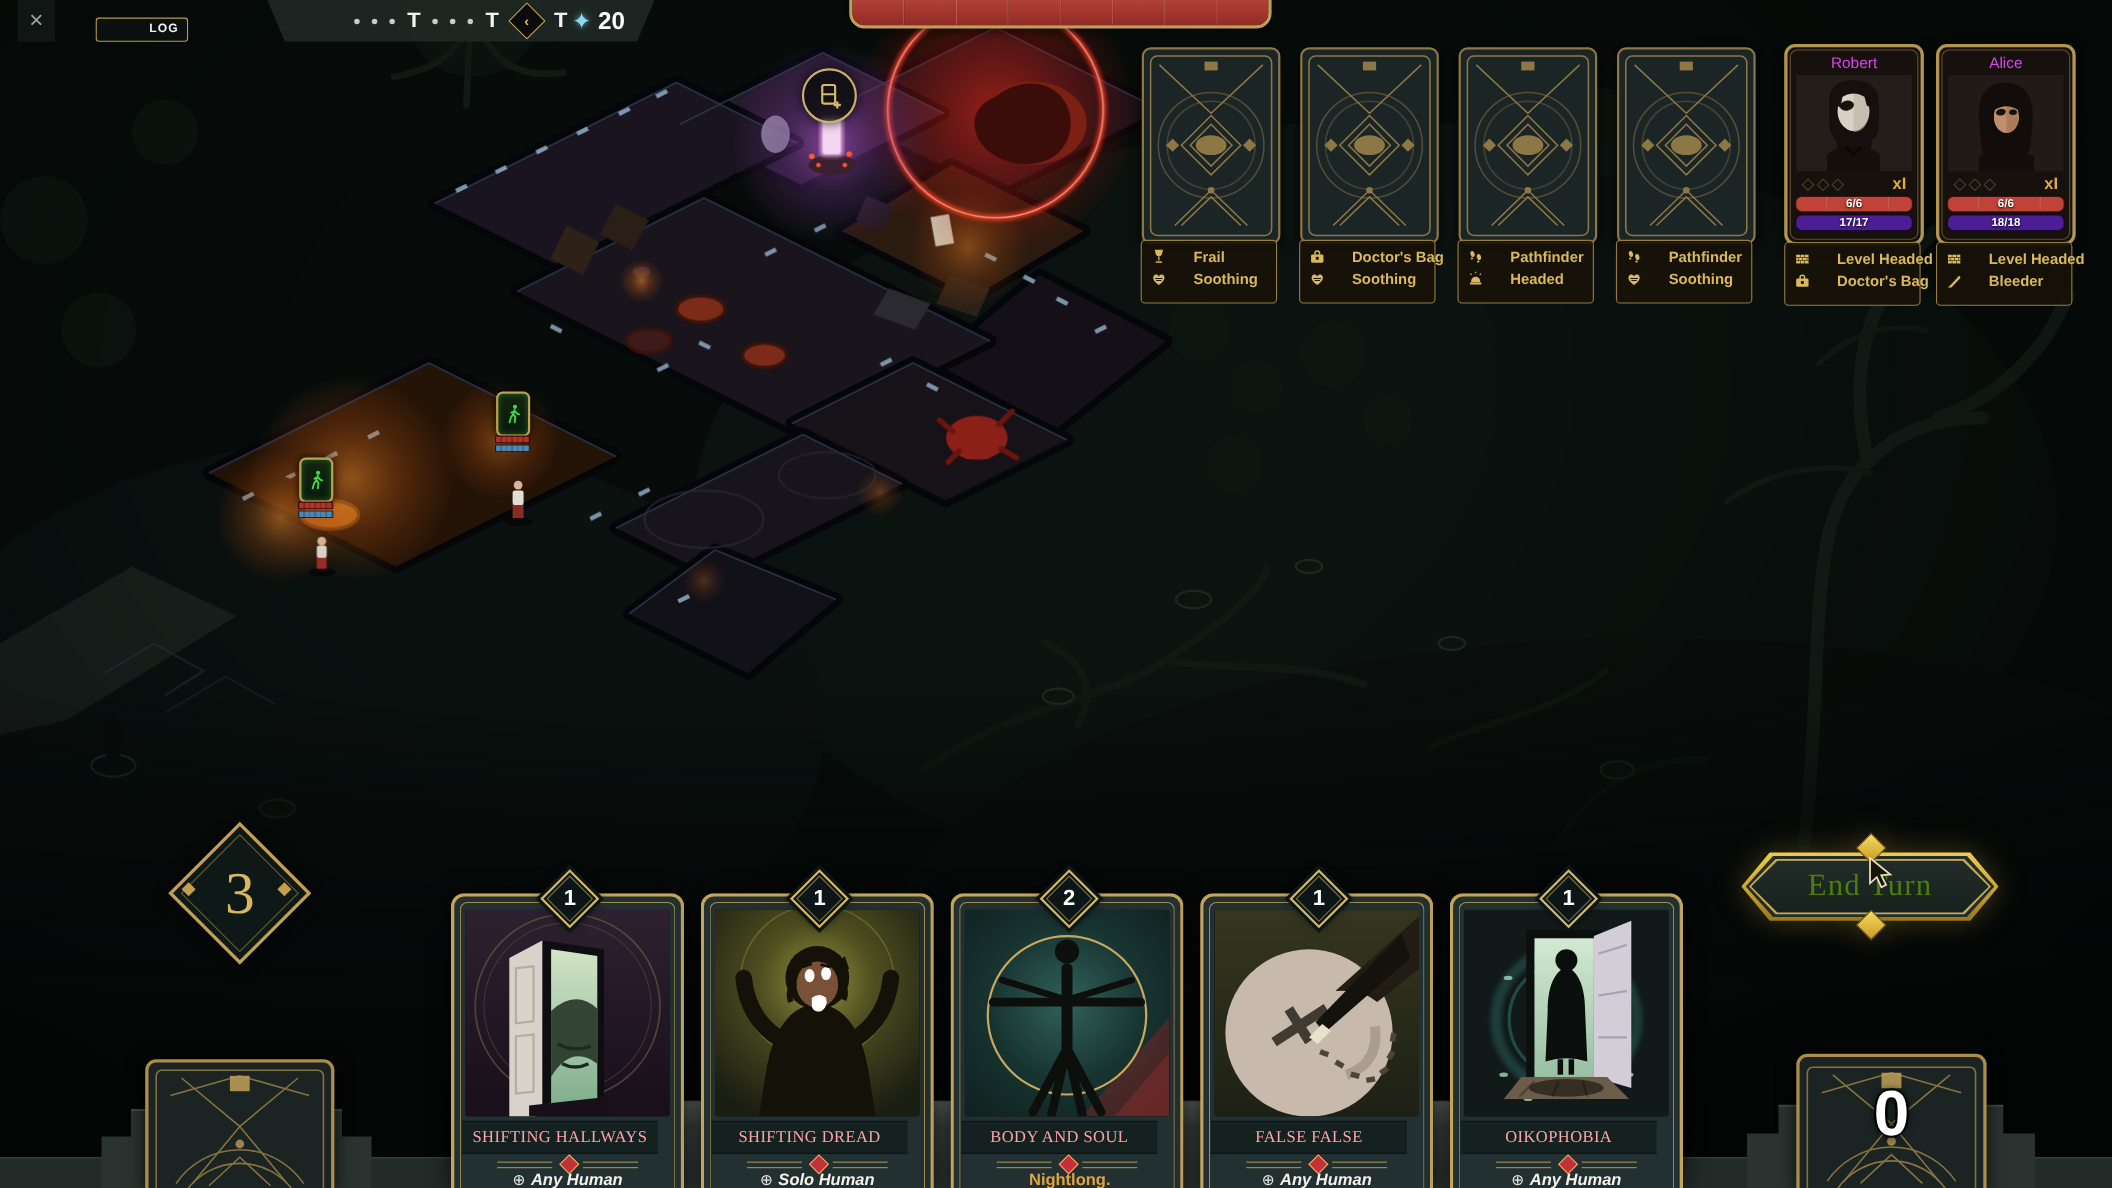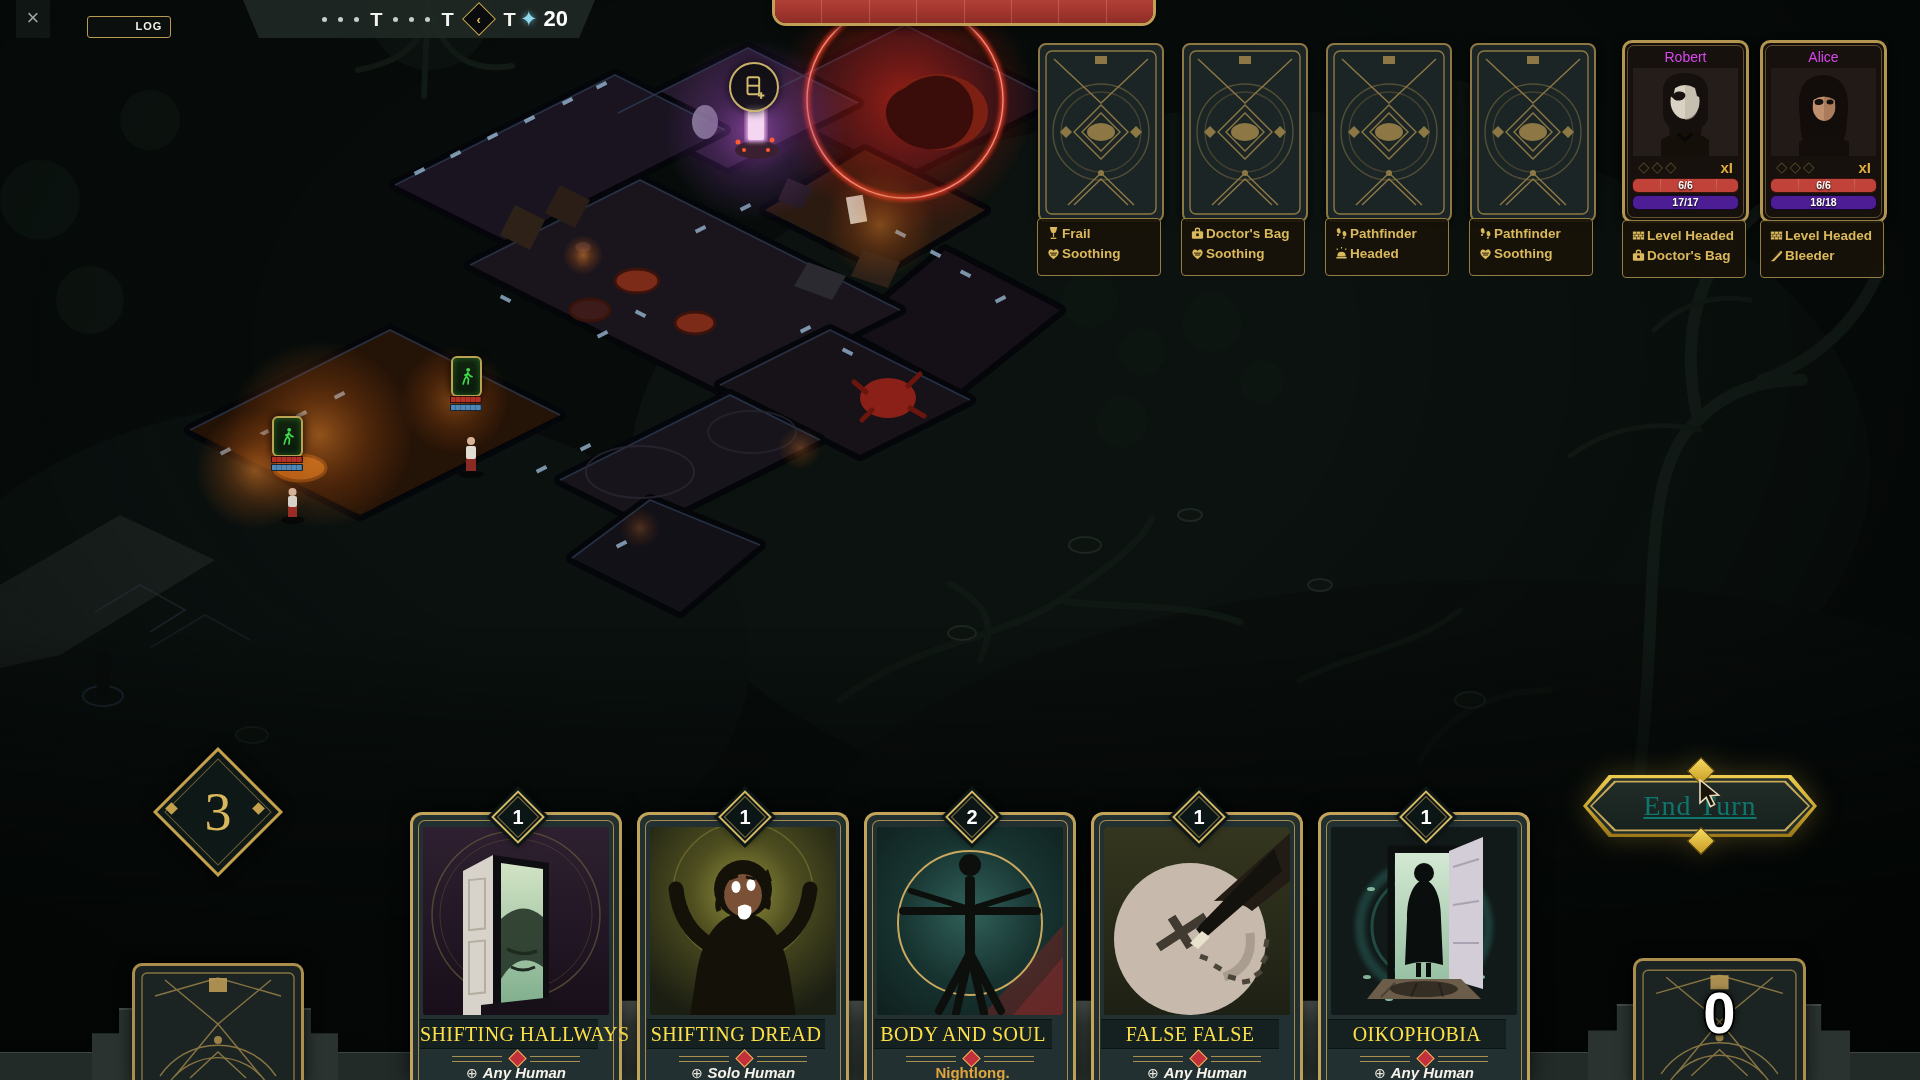--- a/index.html
+++ b/index.html
@@ -41,21 +41,21 @@
     border:3px solid #c0a055;border-radius:0 0 14px 14px;overflow:hidden;box-shadow:0 2px 8px rgba(0,0,0,.6);}
   .doom-fill{position:absolute;inset:0;display:flex;}
   .doom-seg{flex:1;background:linear-gradient(180deg,#b5443a 0%,#a3362e 55%,#8e2d26 100%);border-right:1px solid rgba(255,205,190,.22);}
   .doom-seg:last-child{border-right:none;}
   
   .roster-card{position:absolute;top:43px;z-index:4;width:122px;height:175px;border-radius:8px;border:2px solid #8d7742;
     background:#1b2526;box-shadow:0 3px 10px rgba(0,0,0,.7);cursor:pointer;}
   .trait-box{position:absolute;top:218px;z-index:4;width:124px;height:58px;background:rgba(24,18,9,.93);
     border:1.5px solid #947d42;border-radius:4px;padding:7px 0 0 8px;box-sizing:border-box;
     display:flex;flex-direction:column;gap:5px;}
-  .trait-row{display:flex;align-items:center;gap:1px;}
+  .trait-row{display:flex;align-items:center;gap:24px;}
   .trait-row .ticon{width:15px;height:15px;flex:0 0 15px;}
   .trait-label{color:#dab85c;font-weight:bold;font-size:13.5px;white-space:nowrap;}
   .char-card{position:absolute;top:40px;z-index:4;width:121px;height:177px;border:3px solid #b2954f;border-radius:10px;
     background:#17110e;box-shadow:0 3px 10px rgba(0,0,0,.7);cursor:pointer;}
   .char-inner{position:absolute;inset:2px;border:1px solid rgba(150,125,70,.6);border-radius:7px;overflow:hidden;
     display:flex;flex-direction:column;align-items:stretch;}
   .char-name{color:#d946ef;font-size:14px;text-align:center;padding-top:3px;height:18px;}
   .char-portrait{height:88px;margin:1px 4px 0 4px;}
   .char-pips-row{display:flex;align-items:center;justify-content:space-between;padding:0 10px;height:22px;}
   .char-pips{color:#554827;font-size:15px;letter-spacing:2px;}
@@ -79,21 +79,21 @@
   .deck-card{position:absolute;z-index:4;border:3px solid #ab8e4b;border-radius:10px 10px 0 0;background:#1b2422;
     box-shadow:0 0 16px rgba(0,0,0,.75);cursor:pointer;overflow:hidden;}
   .deck-num{position:absolute;left:0;right:0;top:18px;text-align:center;color:#ffffff;font-size:58px;font-weight:bold;
     text-shadow:-2px 0 0 #000,2px 0 0 #000,0 -2px 0 #000,0 2px 0 #000,0 0 8px #000;z-index:2;}
   
   .hand-card{position:absolute;top:812px;z-index:4;width:206px;height:268px;background:#223031;
     border:3px solid #c2a45b;border-bottom:none;border-radius:12px 12px 0 0;box-shadow:0 0 20px rgba(0,0,0,.7);cursor:pointer;}
   .hand-inner{position:absolute;left:5px;right:5px;top:5px;bottom:0;border:1px solid #a38c4e;border-bottom:none;border-radius:7px 7px 0 0;}
   .card-art{position:absolute;left:10px;right:10px;top:12px;height:188px;border-radius:3px;overflow:hidden;background:#101617;}
   .card-title{position:absolute;left:7px;right:21px;top:204px;height:28px;line-height:28px;text-align:center;background:#152021;
-    border-top:1px solid #0b1313;border-bottom:1px solid #0b1313;color:#fde047;font-family:"Liberation Serif",serif;font-size:20px;letter-spacing:.4px;white-space:nowrap;}
+    border-top:1px solid #0b1313;border-bottom:1px solid #0b1313;color:#fca5a5;font-family:"Liberation Serif",serif;font-size:15px;letter-spacing:.4px;white-space:nowrap;}
   .card-sep{position:absolute;left:50%;top:237px;width:11px;height:11px;margin-left:-5.5px;transform:rotate(45deg);
     background:#c2303c;border:1px solid #e2b456;}
   .sep-wing{position:absolute;top:241px;width:50px;height:4px;border-top:1px solid #a8904e;border-bottom:1px solid #a8904e;}
   .sep-wing.l{left:calc(50% - 64px);} .sep-wing.r{left:calc(50% + 14px);}
   .card-target{position:absolute;left:0;right:0;top:249px;text-align:center;color:#f5f2ea;font-size:15px;font-weight:bold;font-style:italic;}
   .card-target .tgt-icon{font-style:normal;font-weight:normal;font-size:14px;margin-right:5px;color:#e9e6dd;}
   .card-target.gold{color:#dfa43e;font-style:normal;}
   .cost-diamond{position:absolute;top:-17px;left:50%;width:34px;height:34px;margin-left:-17px;transform:rotate(45deg);
     background:#0d1617;border:2px solid #d6b963;box-shadow:0 0 0 3px #0d1617,0 0 10px rgba(0,0,0,.85);z-index:2;}
   .cost-diamond .line{position:absolute;inset:2px;border:1px solid rgba(214,185,99,.55);}
@@ -101,21 +101,21 @@
     color:#fff;font-weight:bold;font-size:20px;}
   
   .end-turn{position:absolute;left:1583px;top:769px;z-index:4;width:234px;height:74px;cursor:pointer;
     filter:drop-shadow(0 0 14px rgba(222,184,70,.28));}
   .et-l{position:absolute;clip-path:polygon(0% 50%,11% 8%,89% 8%,100% 50%,89% 92%,11% 92%);}
   .et1{inset:0;background:linear-gradient(180deg,#f2d253,#caa42d 55%,#8f6d14);}
   .et2{inset:4px;background:#232d2a;}
   .et3{inset:7px;background:#c7aa57;}
   .et4{inset:9px;background:linear-gradient(180deg,#222c29,#16201d);}
   .et-label{position:absolute;inset:0;display:flex;align-items:center;justify-content:center;z-index:2;
-    color:#0f766e;font-family:"Liberation Serif",serif;font-size:28px;letter-spacing:1px;text-decoration:underline;}
+    color:#4d7c0f;font-family:"Liberation Serif",serif;font-size:28px;letter-spacing:1px;}
   .et-diamond{position:absolute;left:50%;width:18px;height:18px;margin-left:-9px;transform:rotate(45deg);
     background:linear-gradient(135deg,#f6da62,#c89b22);border:1px solid #6d5113;z-index:3;}
   .cursor{position:absolute;left:1699px;top:779px;z-index:6;pointer-events:none;}
 </style>
 </head>
 <body>
 
 <div id="stage">
 
 <svg width="0" height="0" style="position:absolute" aria-hidden="true">

